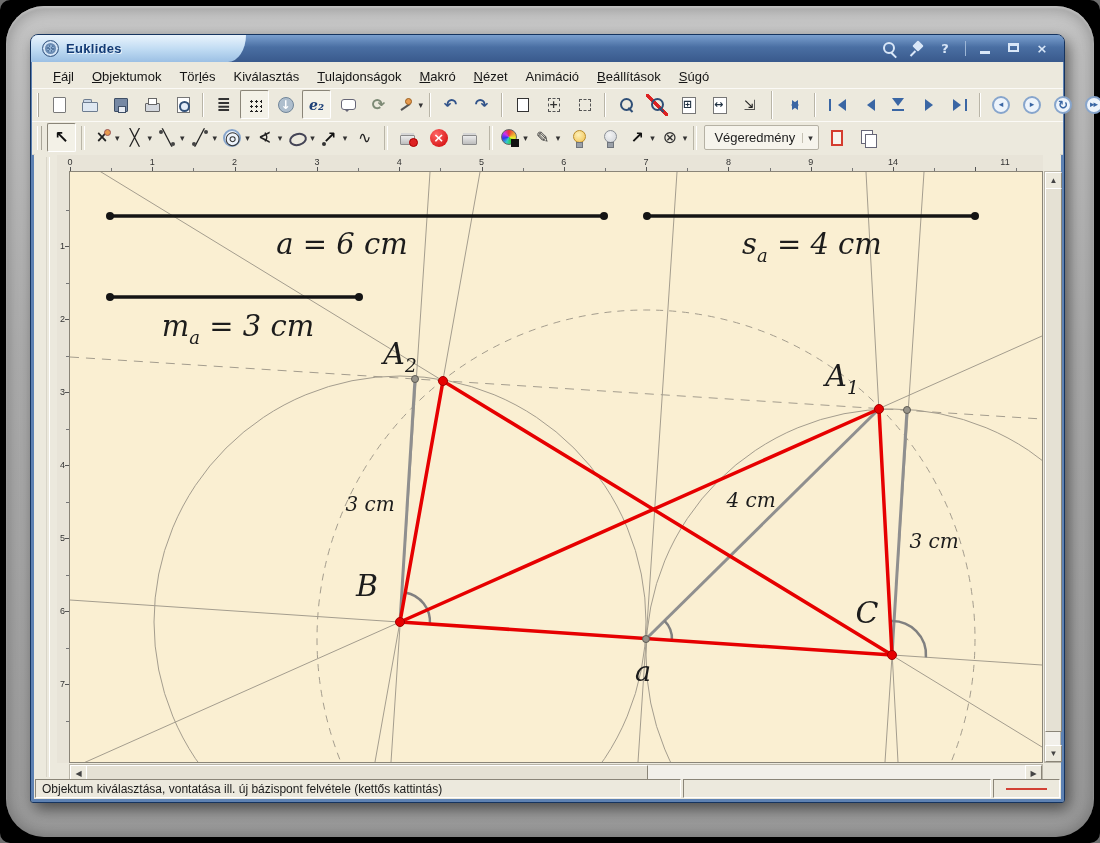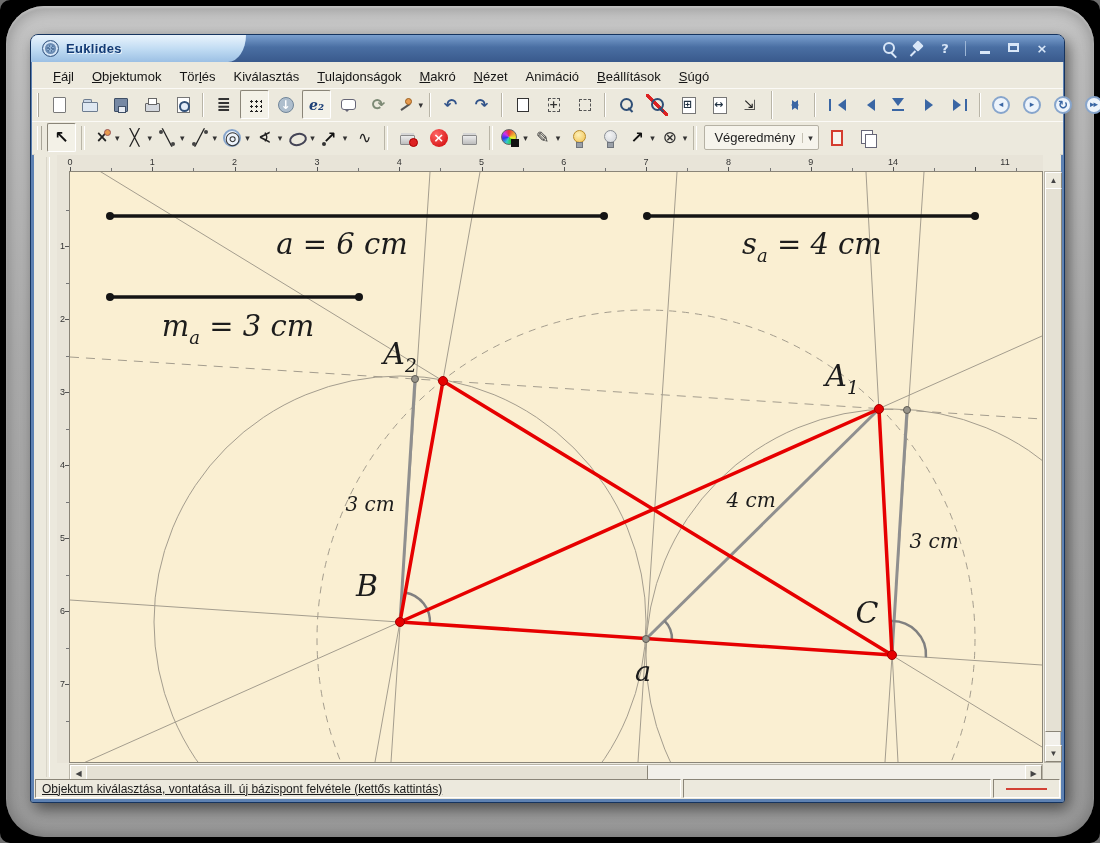--- a/index.html
+++ b/index.html
@@ -124,21 +124,21 @@
   .vtick.half{width:3px;background:#777;}
   .canvas{position:absolute;left:34px;top:17px;width:974px;height:592px;border:1px solid #8a8578;box-sizing:border-box;background:#faefd2;}
   .canvas svg{display:block;}
   .vscroll{position:absolute;left:1009px;top:17px;width:17px;height:592px;background:#f2f0ea;border:1px solid #b9b5a8;box-sizing:border-box;}
   .hscroll{position:absolute;left:34px;top:610px;width:974px;height:17px;background:#f2f0ea;border:1px solid #b9b5a8;box-sizing:border-box;}
   .sbtn{position:absolute;background:#ece9dd;border:1px solid;border-color:#fff #8a8578 #8a8578 #fff;display:flex;align-items:center;justify-content:center;font-size:8px;color:#444;}
   .sthumb{position:absolute;background:#e5e1d4;border:1px solid;border-color:#fff #8a8578 #8a8578 #fff;}
   .corner-br{position:absolute;left:1009px;top:610px;width:17px;height:17px;background:#ece9dd;}
   
   .statusbar{position:absolute;left:4px;right:4px;bottom:4px;height:19px;display:flex;gap:2px;background:#ece9dd;}
-  .sp{border:1px solid;border-color:#8a8578 #fff #fff #8a8578;background:#ece9dd;display:flex;align-items:center;padding:0 6px;font:12px "Liberation Sans",sans-serif;color:#1a1a1a;overflow:hidden;white-space:nowrap;box-sizing:border-box;text-decoration:underline;}
+  .sp{border:1px solid;border-color:#8a8578 #fff #fff #8a8578;background:#ece9dd;display:flex;align-items:center;padding:0 6px;font:12px "Liberation Sans",sans-serif;color:#1a1a1a;overflow:hidden;white-space:nowrap;box-sizing:border-box;}
   .sp1{flex:0 0 63%;}
   .sp2{flex:1;}
   .sp3{flex:0 0 6.5%;justify-content:center;}
   .redline{width:78%;height:2px;background:#d24135;}
 </style>
 </head>
 <body>
 
 <div class="bezel">
   <div class="desktop">

